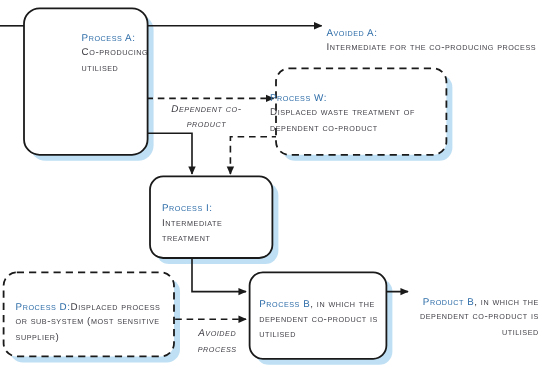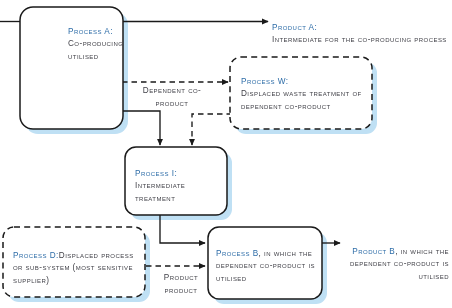--- a/index.html
+++ b/index.html
@@ -43,20 +43,21 @@
   .lbl {
     position: absolute;
     color: #3f3f46;
     font-family: "Liberation Sans", sans-serif;
     font-size: 8.2px;
     font-variant: small-caps;
     letter-spacing: 0.45px;
     line-height: 12.6px;
     white-space: pre-line;
     text-align: center;
+    font-style: italic;
   }
   .box-title {
     display: inline;
   }
   .flowtext { display:block; }
 </style>
 </head>
 <body>
 
 <div id="diagram">
@@ -106,41 +107,41 @@
       <rect x="208" y="227" width="114" height="72" rx="11" ry="11"></rect>
     </g>
   </svg>
 
   <div class="txt" style="left:32px; top:14px; width:88px;margin-left:36px;">
     <span class="hl box-title">Process A:</span>
     <span class="flowtext">Co-producing utilised</span>
   </div>
 
   <div class="txt" style="left:272px; top:10px; width:178px;">
-    <span class="hl box-title">Product A:</span>
+    <span class="hl box-title">Avoided A:</span>
     <span>Intermediate for the co-producing process</span>
   </div>
 
-  <div class="txt" style="left:241px; top:64px; width:128px;">
+  <div class="txt" style="left:225px; top:64px; width:128px;">
     <span class="hl box-title">Process W:</span>
     <span>Displaced waste treatment of dependent co-product</span>
   </div>
 
   <div class="lbl" style="left:130px; top:85px; width:84px;">Dependent co-product</div>
 
   <div class="txt" style="left:13px; top:238px; width:128px;">
     <span class="hl box-title">Process D:</span><span>Displaced process or sub-system (most sensitive supplier)</span>
   </div>
 
   <div class="txt" style="left:135px; top:156px; width:86px;">
     <span class="hl box-title">Process I:</span>
     <span class="flowtext">Intermediate treatment</span>
   </div>
 
-  <div class="lbl" style="left:150px; top:272px; width:62px;">Product product</div>
+  <div class="lbl" style="left:150px; top:272px; width:62px;">Avoided process</div>
 
   <div class="txt" style="left:216px; top:236px; width:100px;">
     <span class="hl box-title">Process B</span><span>, in which the dependent co-product is utilised</span>
   </div>
 
   <div class="txt" style="left:343px; top:234px; width:106px;text-align:right;">
     <span class="hl box-title">Product B</span><span>, in which the dependent co-product is utilised</span>
   </div>
 
 </div>

